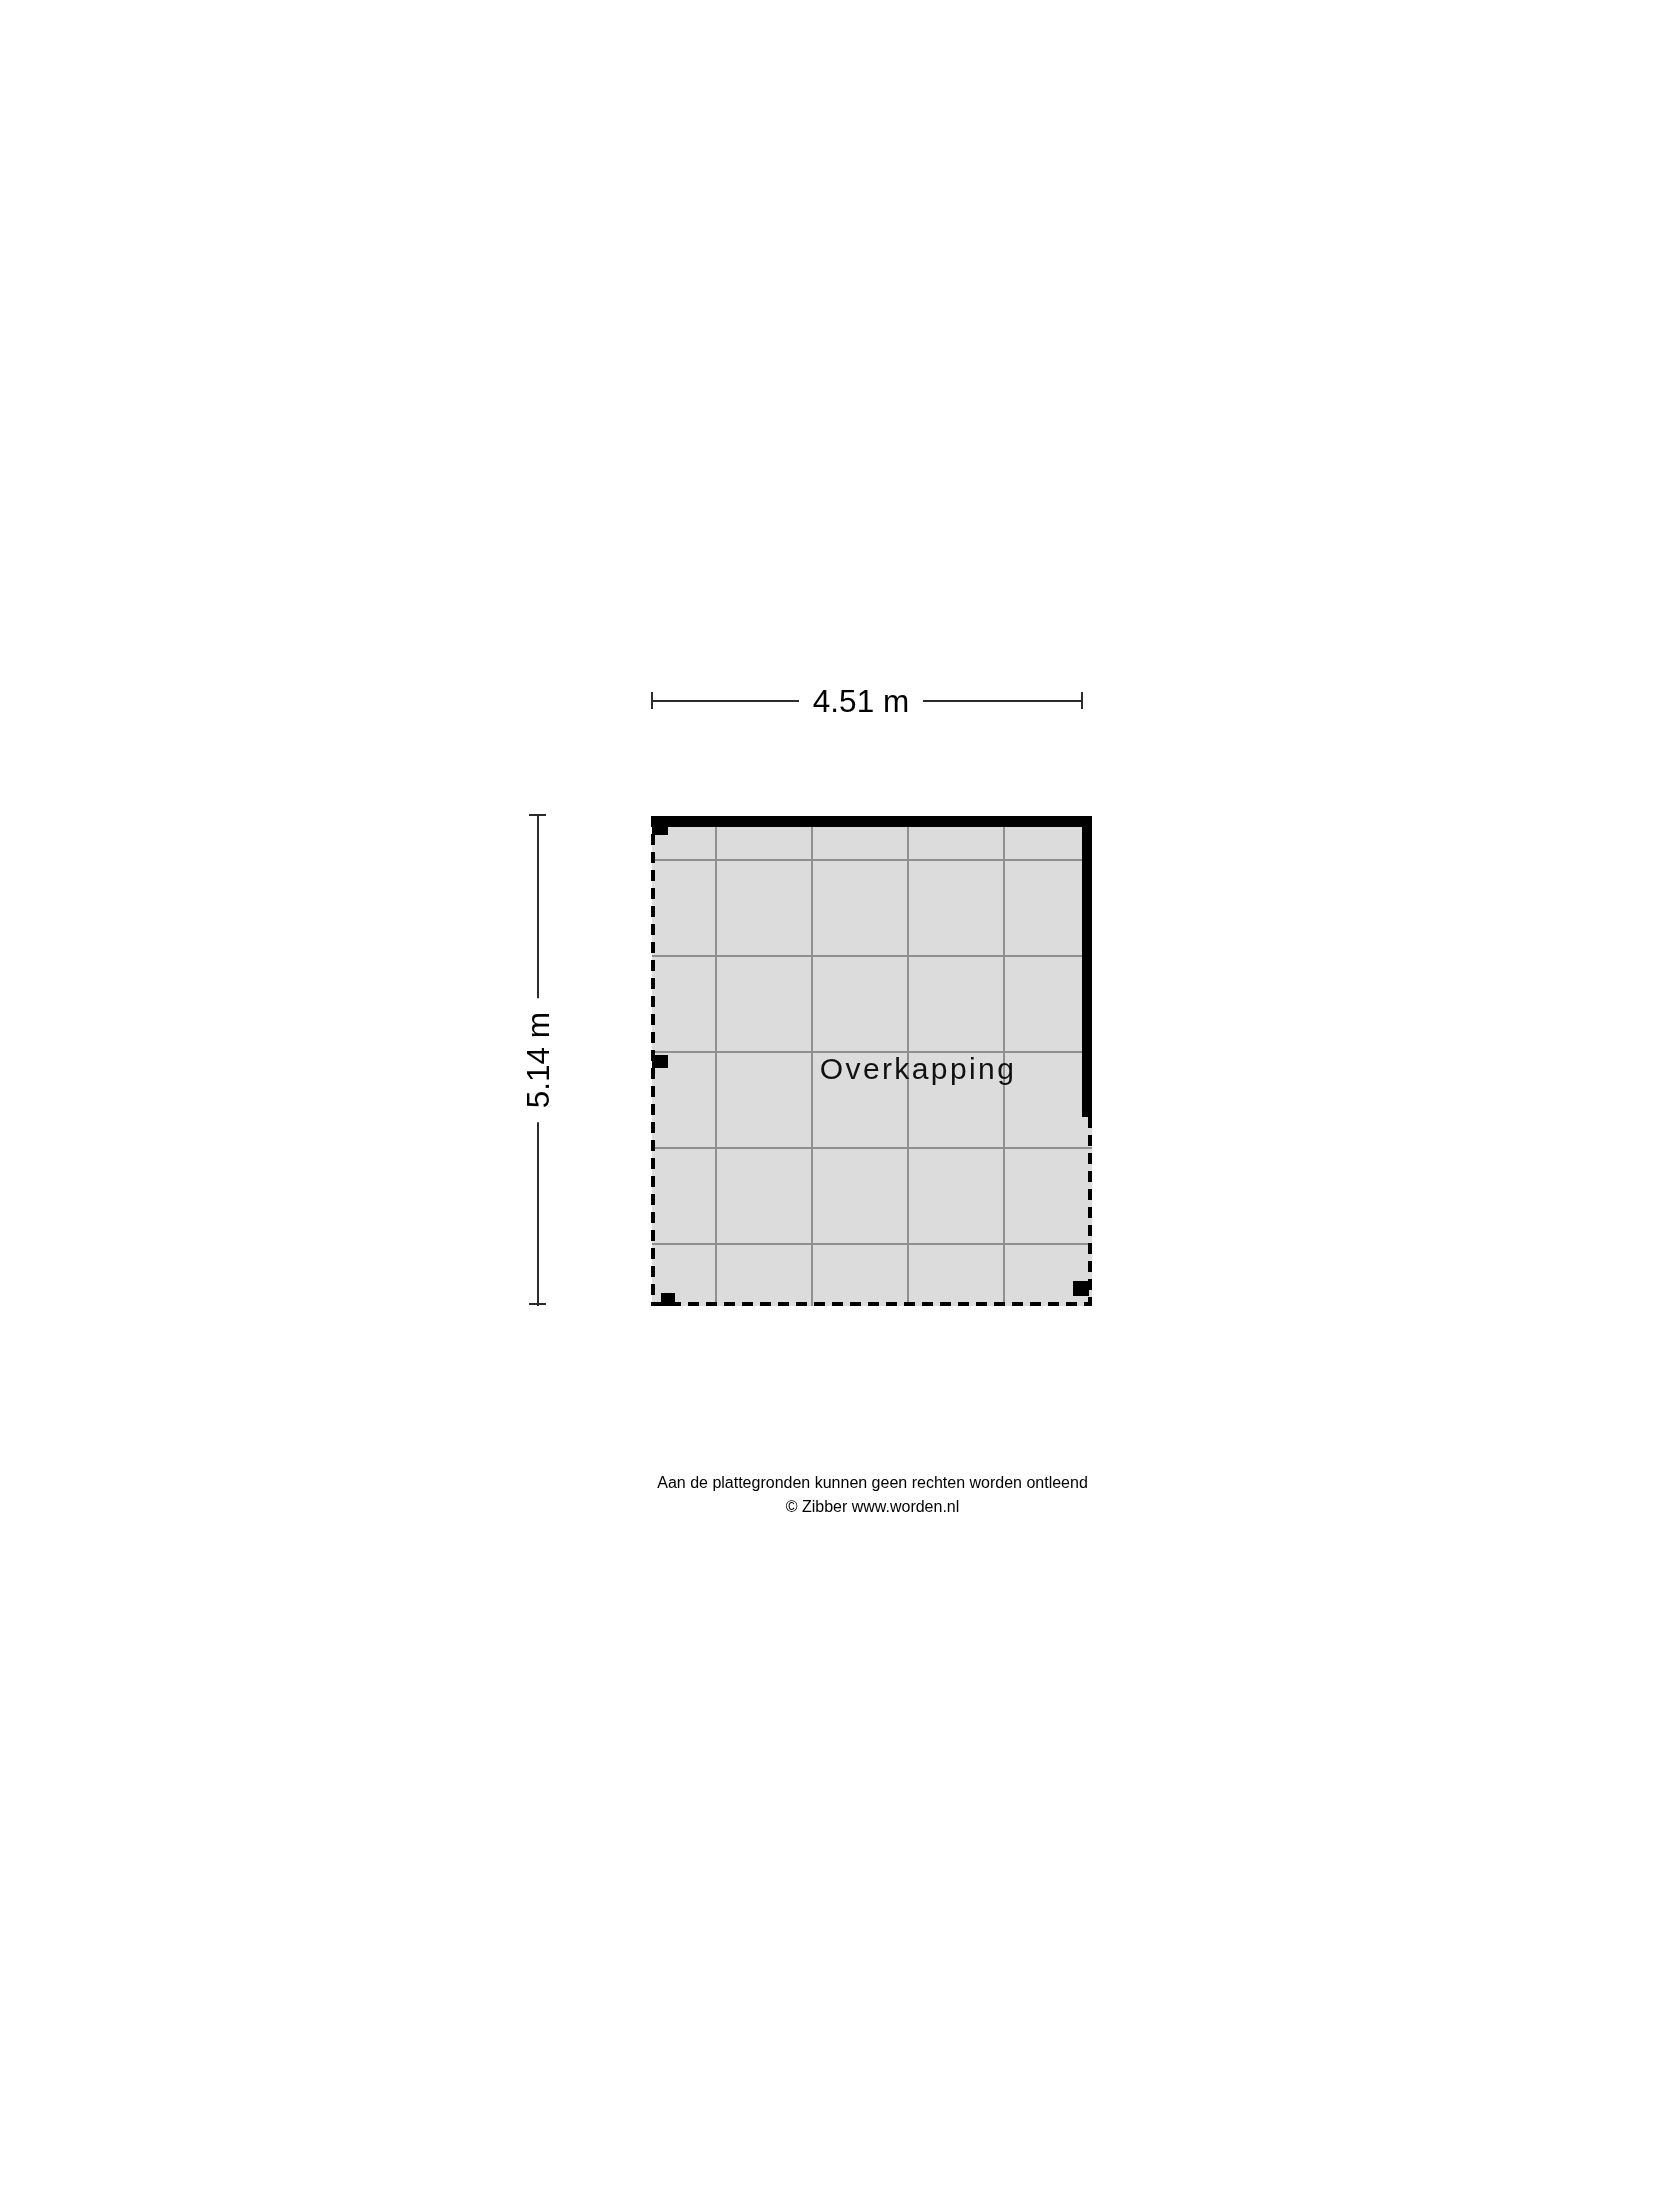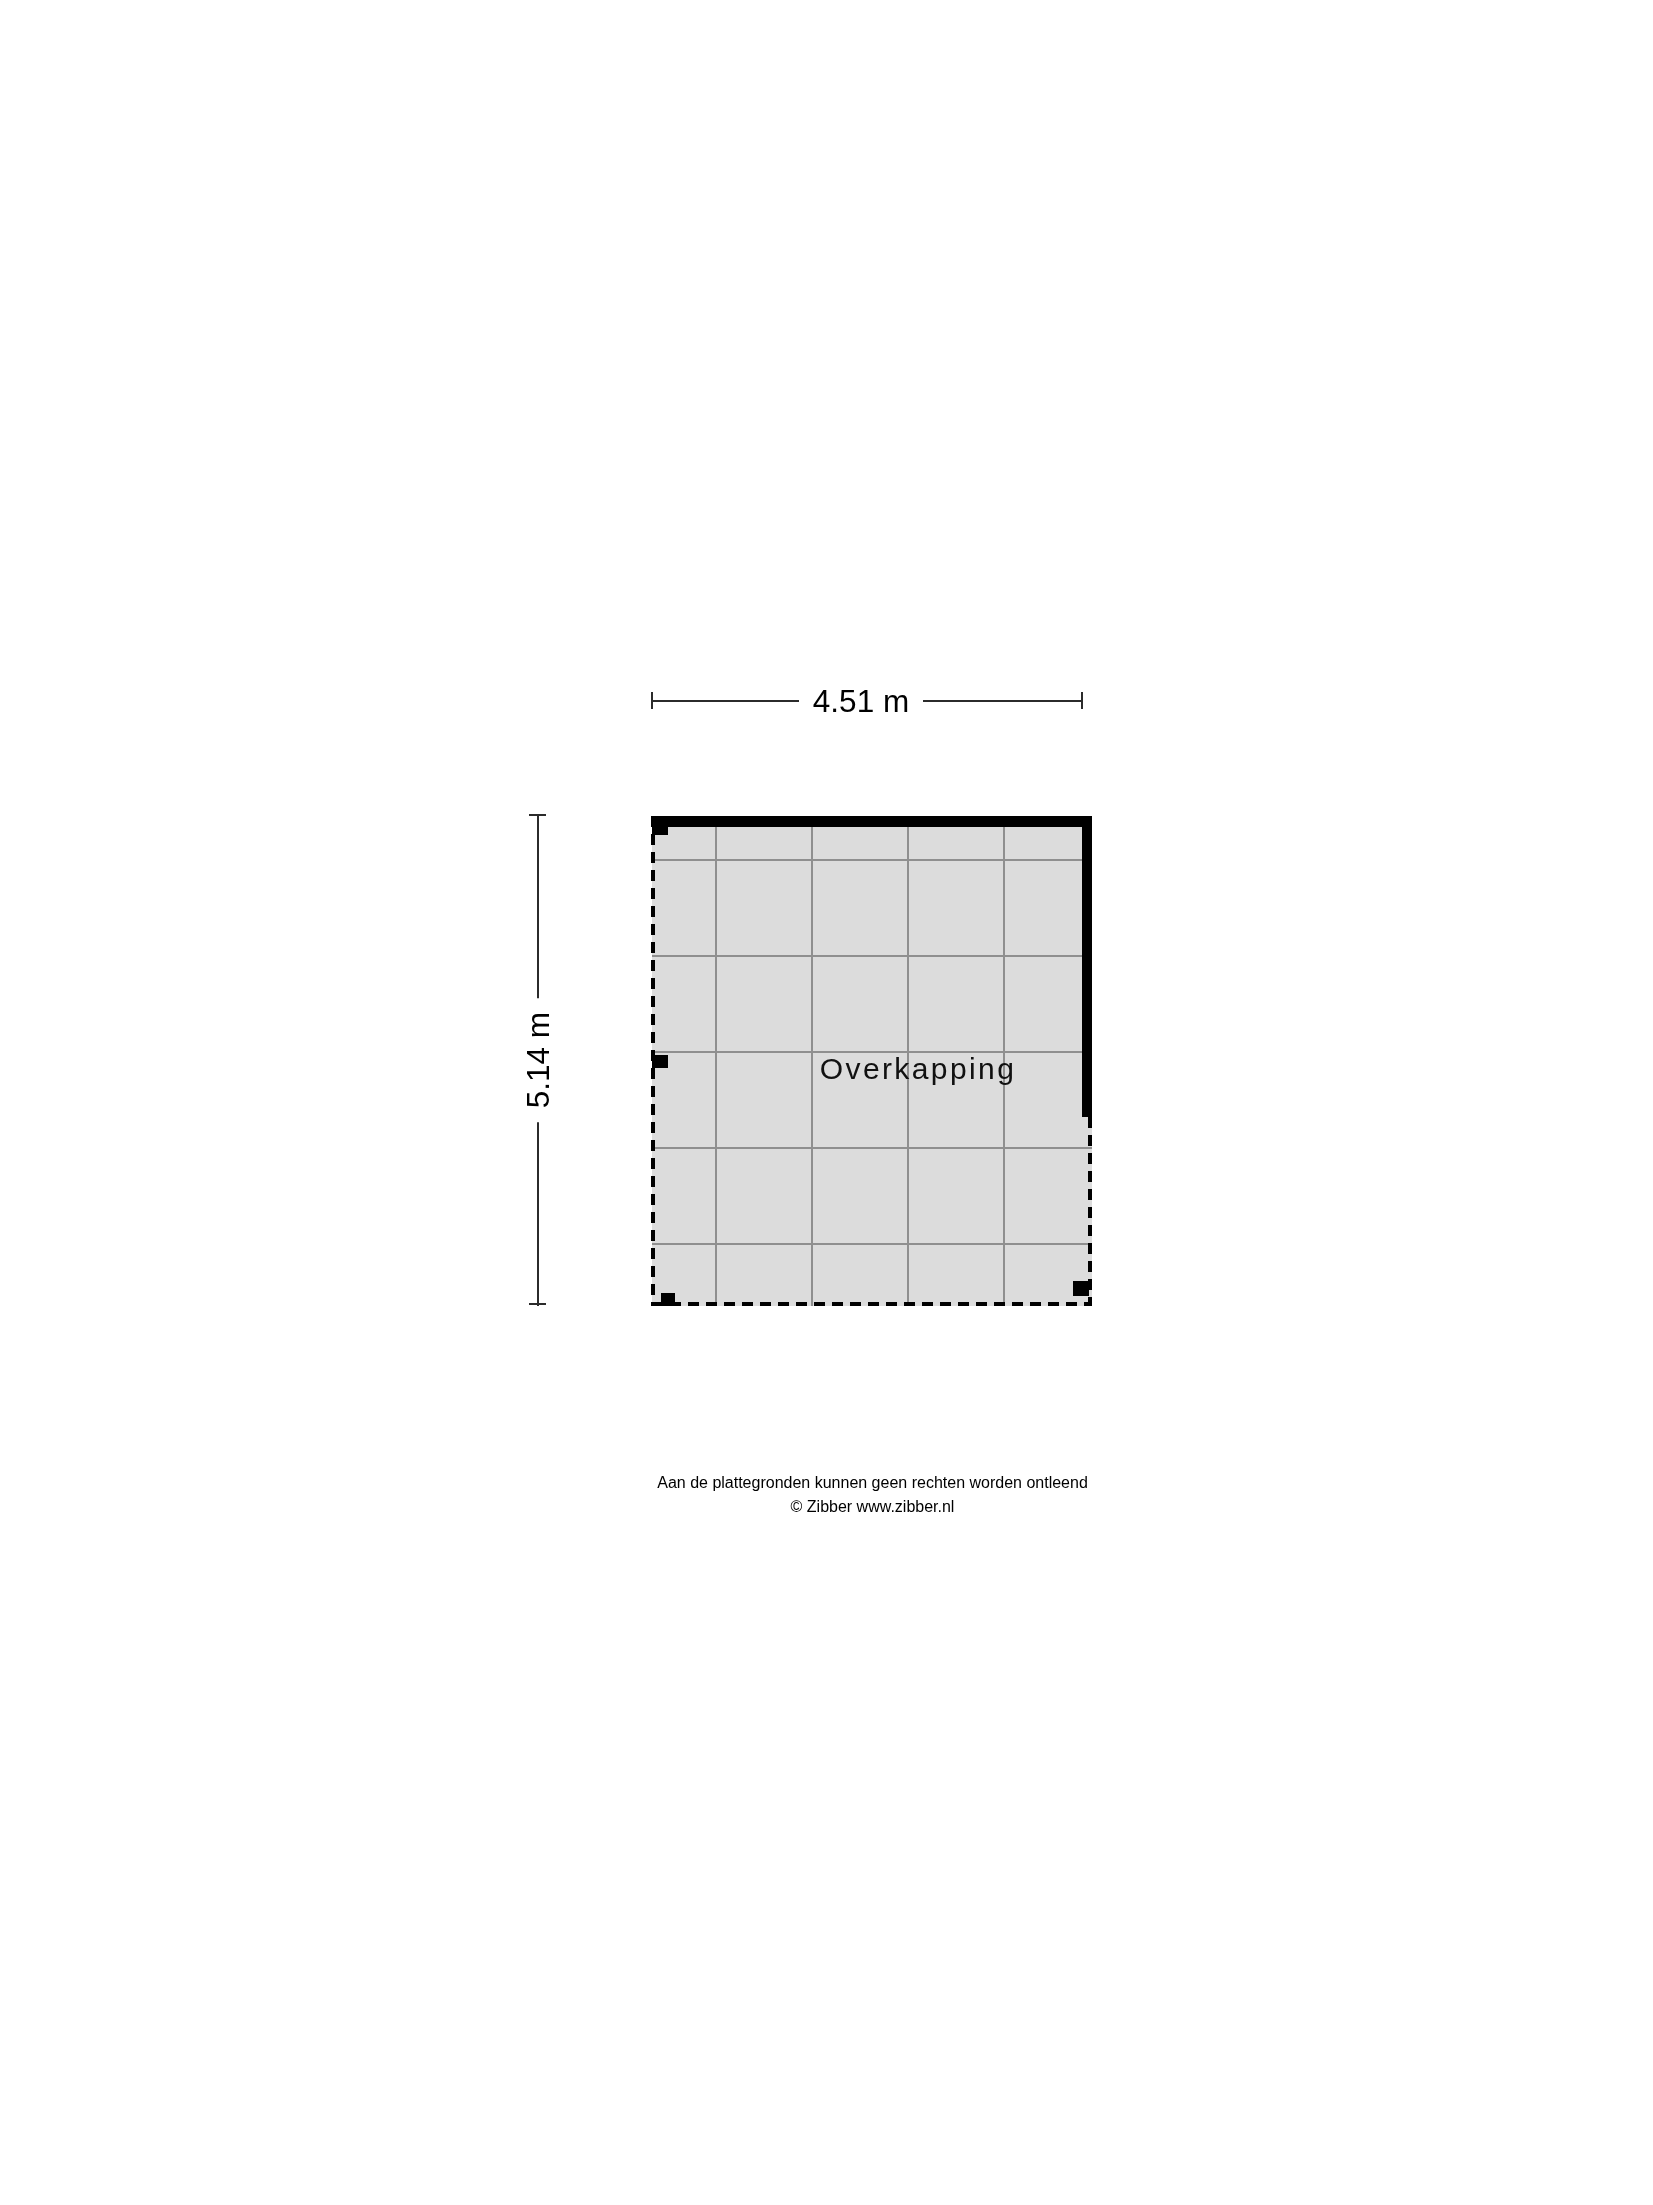--- a/index.html
+++ b/index.html
@@ -123,17 +123,17 @@
     <div class="abs post" style="left:652px; top:816px; width:15.8px; height:19px;"></div>
     <div class="abs post" style="left:652px; top:1055px; width:15.8px; height:13.4px;"></div>
     <div class="abs post" style="left:661px; top:1293px; width:14px; height:12.6px;"></div>
     <div class="abs post" style="left:1073px; top:1281px; width:15.8px; height:15px;"></div>
 
     <div class="abs room-label">Overkapping</div>
   </div>
 
   <div class="abs footer">
     <div>Aan de plattegronden kunnen geen rechten worden ontleend</div>
-    <div>© Zibber www.zibber.nl</div>
+    <div>© Zibber www.worden.nl</div>
   </div>
 
 </div>
 
 
 </body></html>

